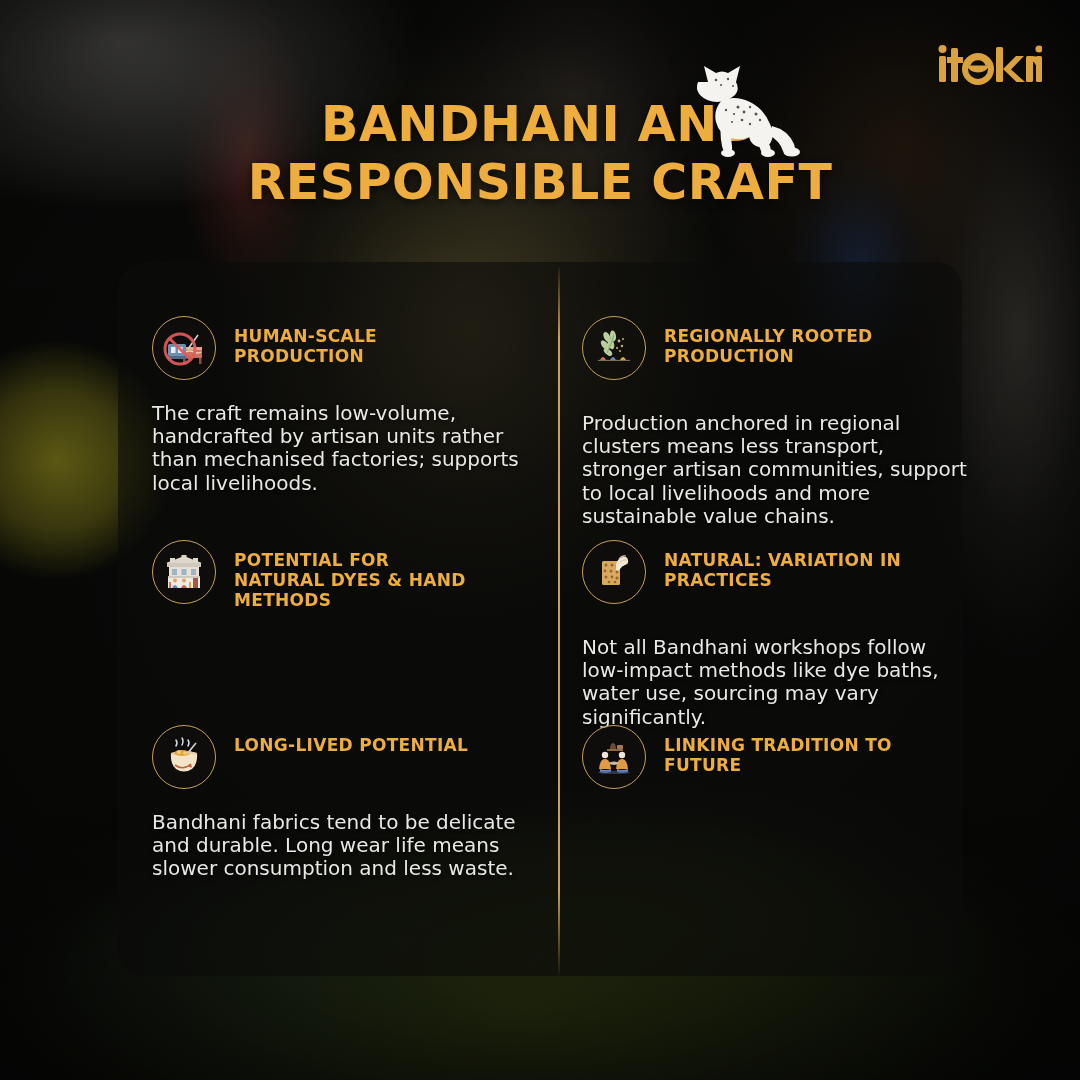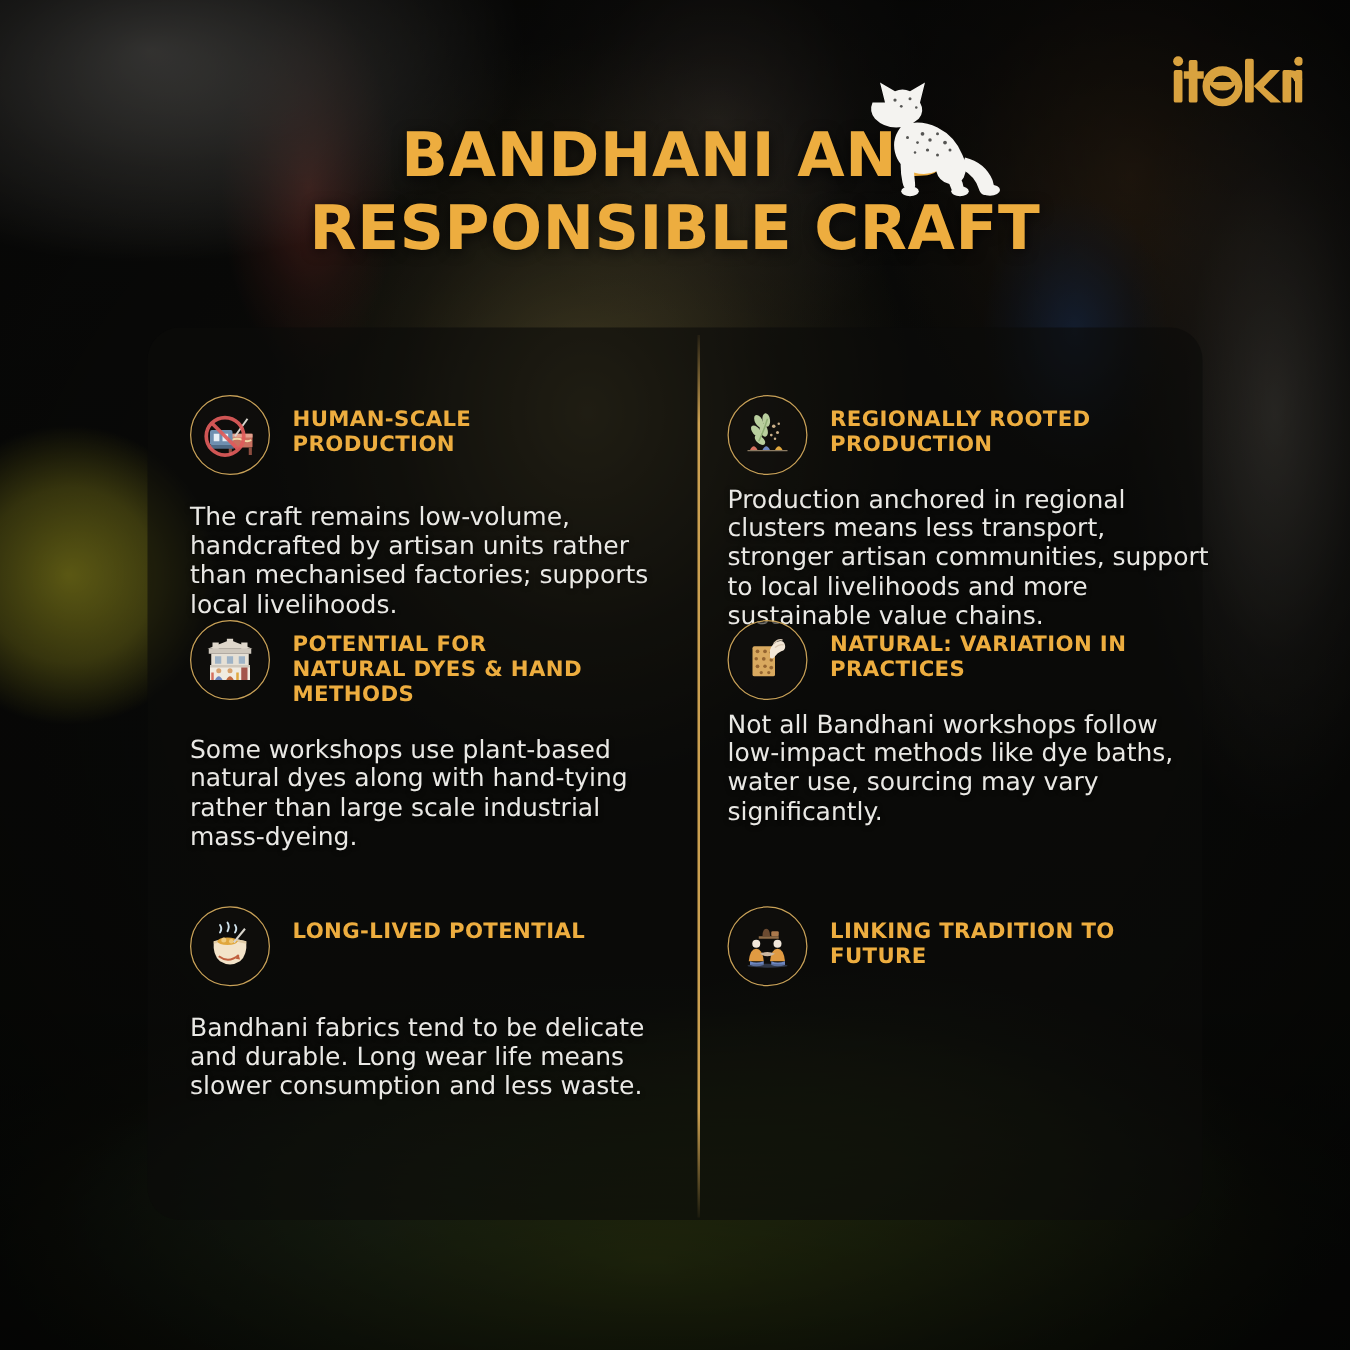--- a/index.html
+++ b/index.html
@@ -131,21 +131,21 @@
     left: 0; top: 0;
     width: 1080px; height: 1044px;
   }
   .feature {
     position: absolute;
     width: 400px;
   }
   .feature.col-left  { left: 152px; }
   .feature.col-right { left: 582px; }
   .feature.row-1 { top: 316px; }
-  .feature.row-2 { top: 496px; }
+  .feature.row-2 { top: 540px; }
   .feature.row-3 { top: 725px; }
 
   .feature-head {
     display: flex;
     align-items: flex-start;
     gap: 18px;
     min-height: 64px;
   }
   .icon-circle {
     flex: 0 0 auto;
@@ -174,21 +174,21 @@
   .feature.col-right .feature-title { max-width: 258px; }
   .feature-body {
     margin: 22px 0 0 0;
     font-family: "DejaVu Sans", sans-serif;
     font-size: 20px;
     line-height: 1.16;
     color: #e9e8e4;
     max-width: 390px;
     text-shadow: 0 1px 4px rgba(0,0,0,0.7);
   }
-  .feature.col-right .feature-body { margin-top: 8px; }
+  .feature.col-right .feature-body { margin-top: 32px; }
 </style>
 </head>
 <body>
 
 <div class="poster">
 
   <div class="bg"></div>
   <div class="bg-vignette"></div>
   <div class="bg-dark"></div>
 
@@ -355,21 +355,20 @@
             <path d="M9 37 q3 -6 6 0 z" fill="#6d86c0"></path>
             <circle cx="21" cy="29.5" r="2" fill="#d8a26e"></circle>
             <path d="M18 37 q3 -6 6 0 z" fill="#c0663f"></path>
 
             <rect x="6" y="31" width="2" height="6" fill="#d4705f"></rect>
             <rect x="26" y="31" width="2" height="6" fill="#e0a73e"></rect>
           </svg>
         </div>
         <h3 class="feature-title">POTENTIAL FOR NATURAL DYES &amp; HAND METHODS</h3>
       </div>
-      <p class="feature-body">Some workshops use plant-based natural dyes along with hand-tying rather than large scale industrial mass-dyeing.</p>
     </div>
 
     <div class="feature col-right row-2">
       <div class="feature-head">
         <div class="icon-circle">
           <svg width="42" height="42" viewBox="0 0 42 42">
 
             <rect x="9" y="10" width="18" height="24" rx="1.5" fill="#d9a95f"></rect>
             <g fill="#8a5a2a" opacity="0.85">
               <circle cx="13" cy="14" r="1.5"></circle>

